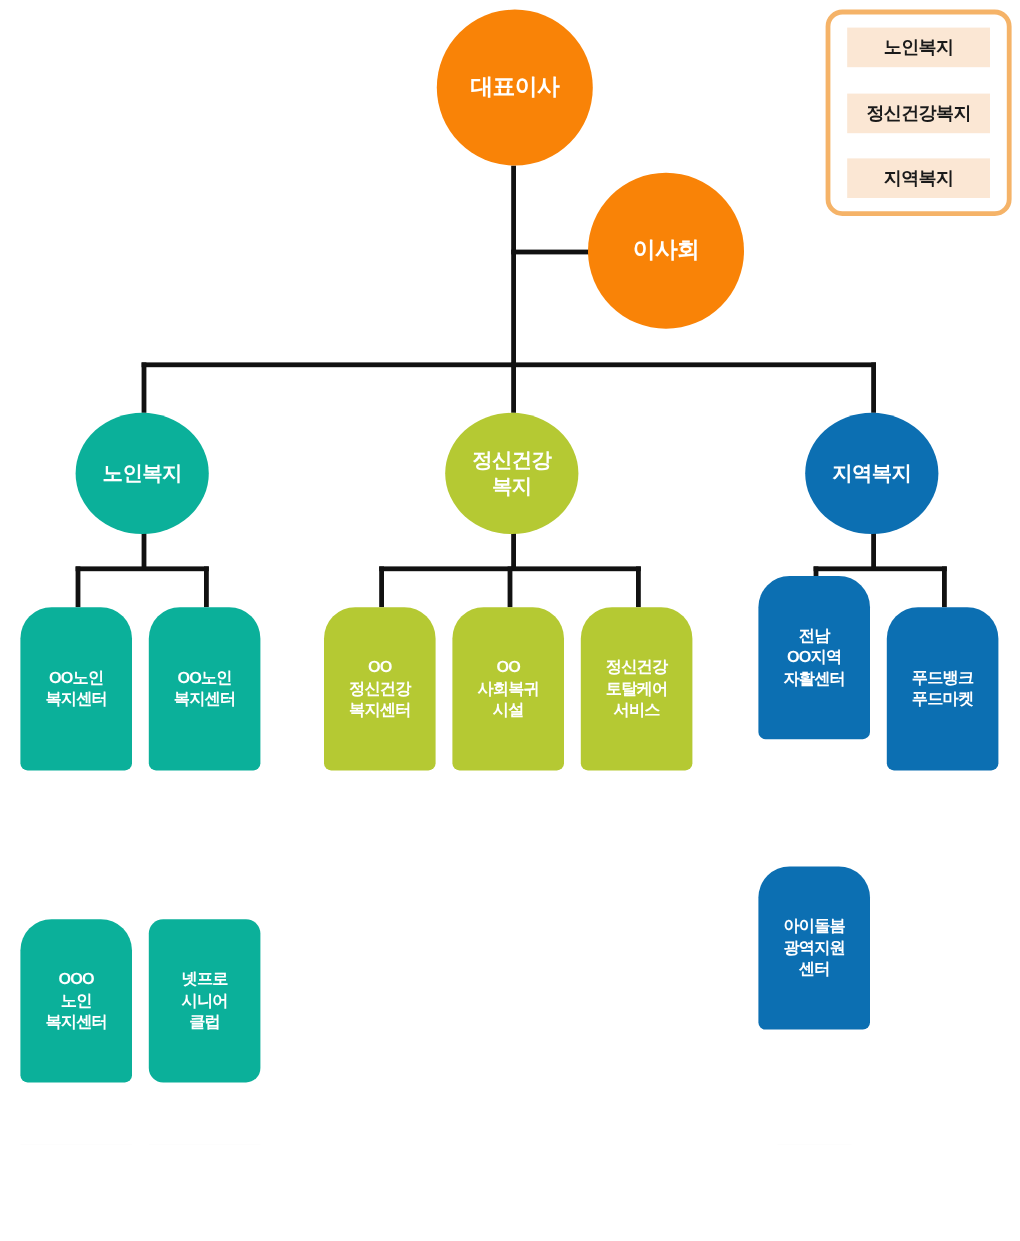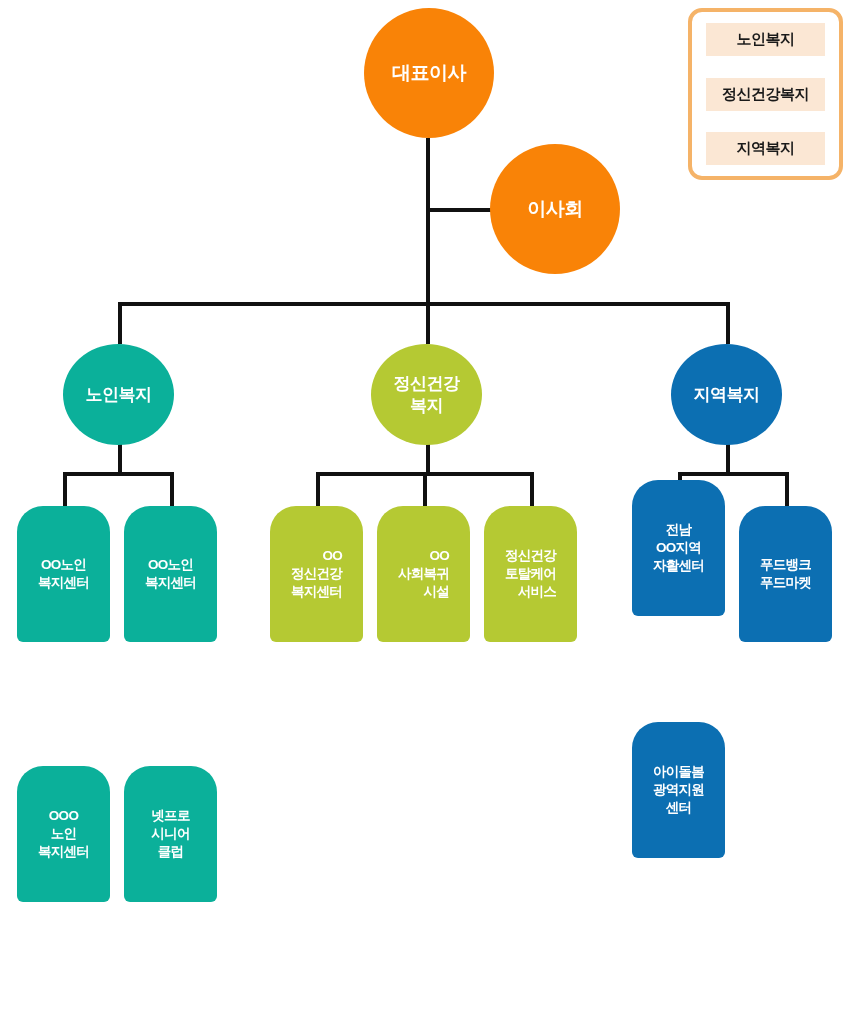--- a/index.html
+++ b/index.html
@@ -101,21 +101,21 @@
     line-height: 1.45;
     letter-spacing: -0.6px;
   }
   .card-tel {
     font-size: 13px;
     font-weight: bold;
     margin-top: 7px;
     letter-spacing: -0.3px;
   }
   .head-teal  { background: #0BB09A; }
-  .head-green { background: #B5C933; text-align: right; }
+  .head-green { background: #B5C933; }
   .head-blue  { background: #0C6FB2; }
 </style>
 </head>
 <body>
 
 <div id="chart-root">
 
   <div class="line vline" style="left:426px; top:138px; height:168px;"></div>
 
   <div class="line hline" style="left:426px; top:208px; width:80px;"></div>
@@ -214,21 +214,21 @@
     <div class="card-body">
       <div class="card-addr">
         <span>광주 북구</span><br>
         <span>동문대로 50</span>
       </div>
       <div class="card-tel">1670-2962</div>
     </div>
   </div>
 
   <div class="card" style="left:124px; top:766px;">
-    <div class="card-head head-teal" style="height:128px;">
+    <div class="card-head head-teal" style="height:128px;border-radius:12px;">
       <span>
         <span>넷프로</span><br>
         <span>시니어</span><br>
         <span>클럽</span>
       </span>
     </div>
     <div class="card-body">
       <div class="card-addr">
         <span>광주 북구</span><br>
         <span>동문대로 50</span>

